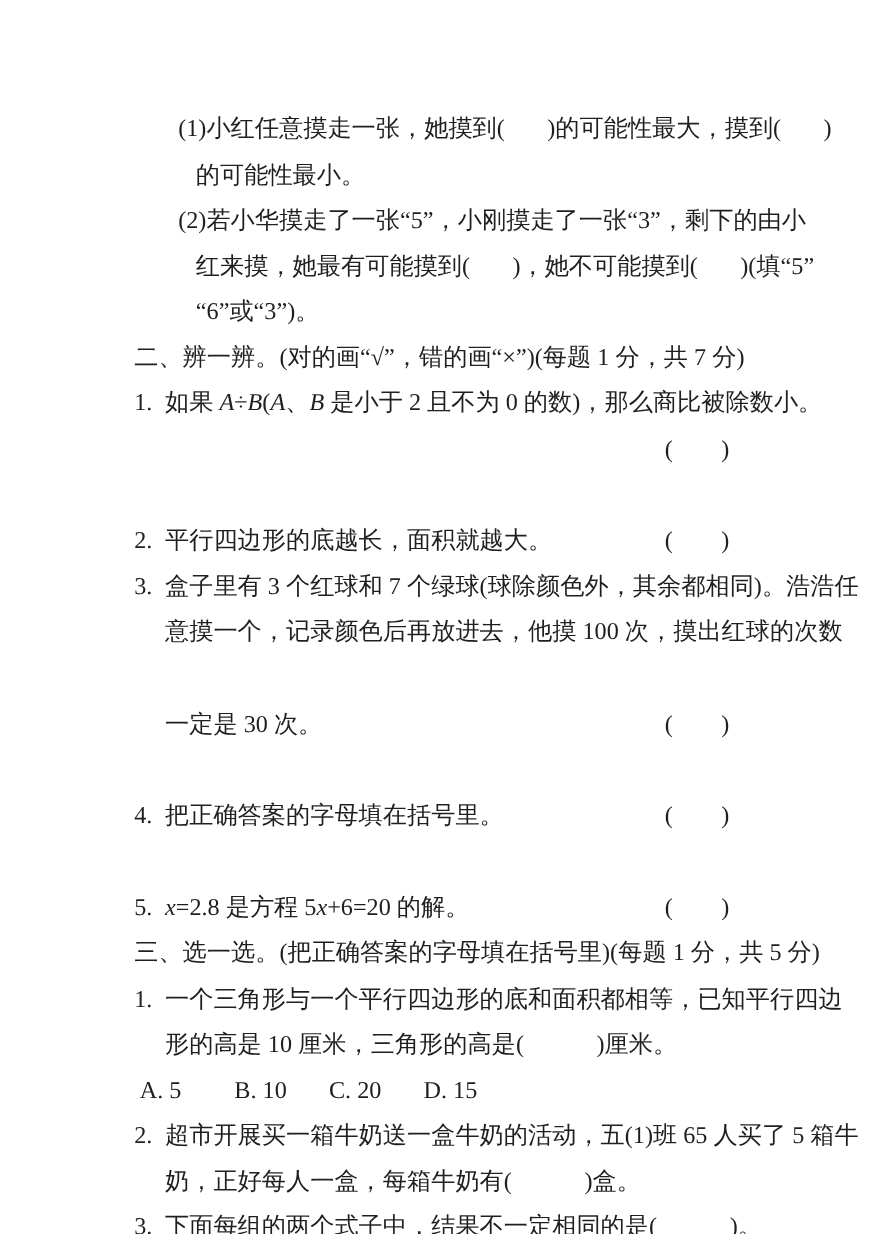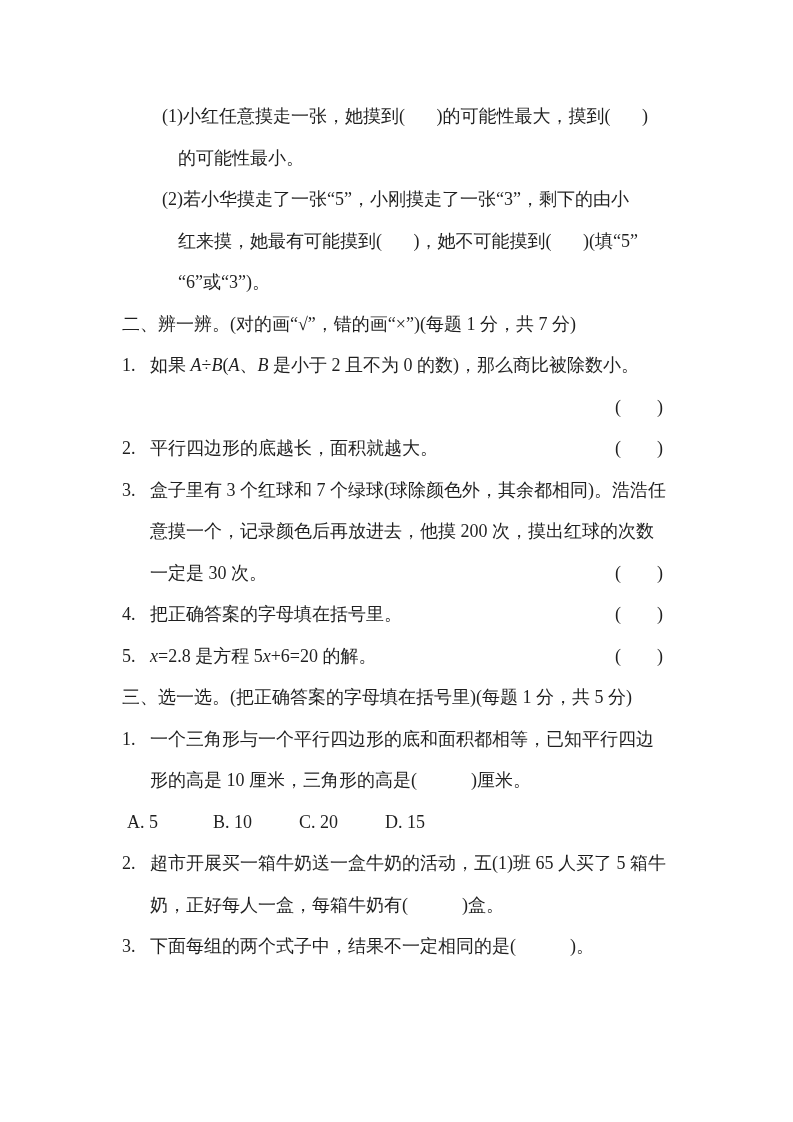--- a/index.html
+++ b/index.html
@@ -9,39 +9,39 @@
     height: 1122px;
     background: #ffffff;
   }
   .page {
     position: relative;
     width: 793px;
     height: 1122px;
     background: #ffffff;
     overflow: hidden;
     font-family: "Liberation Serif", "DejaVu Serif", serif;
-    font-size: 18px;
+    font-size: 22px;
     color: #1f1f1f;
   }
   .content {
     padding: 96px 73px 0 122px;
   }
   .line {
     line-height: 41.5px;
     white-space: pre;
   }
   
   .sub1    { margin-left: 40px; }
   .subwrap { margin-left: 56px; }
   
   .qwrap   { margin-left: 28px; }
   
   .marker  { display: inline-block; width: 28px; }
   
-  .ansrow  { display: flex; justify-content: space-between; padding-right: 57px; }
+  .ansrow  { display: flex; justify-content: space-between; padding-right: 57px; margin-top: 42px; }
   
   .ansline { text-align: right; padding-right: 57px; }
   .options { margin-left: 5px; }
   .opt     { display: inline-block; width: 86px; }
   i { font-style: italic; }
 </style>
 </head>
 <body>
 
 <div class="page">
@@ -55,21 +55,21 @@
     <div class="line subwrap">“6”或“3”)。</div>
 
     <div class="line">二、辨一辨。(对的画“√”，错的画“×”)(每题 1 分，共 7 分)</div>
 
     <div class="line"><span class="marker">1.</span><span><span>如果 </span><i>A</i><span>÷</span><i>B</i><span>(</span><i>A</i><span>、</span><i>B</i><span> 是小于 2 且不为 0 的数)，那么商比被除数小。</span></span></div>
     <div class="line ansline"><span>(        )</span></div>
 
     <div class="line ansrow"><span><span class="marker">2.</span><span>平行四边形的底越长，面积就越大。</span></span><span>(        )</span></div>
 
     <div class="line"><span class="marker">3.</span><span>盒子里有 3 个红球和 7 个绿球(球除颜色外，其余都相同)。浩浩任</span></div>
-    <div class="line qwrap">意摸一个，记录颜色后再放进去，他摸 200 次，摸出红球的次数</div>
+    <div class="line qwrap">意摸一个，记录颜色后再放进去，他摸 100 次，摸出红球的次数</div>
     <div class="line ansrow qwrap"><span>一定是 30 次。</span><span>(        )</span></div>
 
     <div class="line ansrow"><span><span class="marker">4.</span><span>把正确答案的字母填在括号里。</span></span><span>(        )</span></div>
 
     <div class="line ansrow"><span><span class="marker">5.</span><span><i>x</i><span>=2.8 是方程 5</span><i>x</i><span>+6=20 的解。</span></span></span><span>(        )</span></div>
 
     <div class="line">三、选一选。(把正确答案的字母填在括号里)(每题 1 分，共 5 分)</div>
 
     <div class="line"><span class="marker">1.</span><span>一个三角形与一个平行四边形的底和面积都相等，已知平行四边</span></div>
     <div class="line qwrap">形的高是 10 厘米，三角形的高是(            )厘米。</div>

